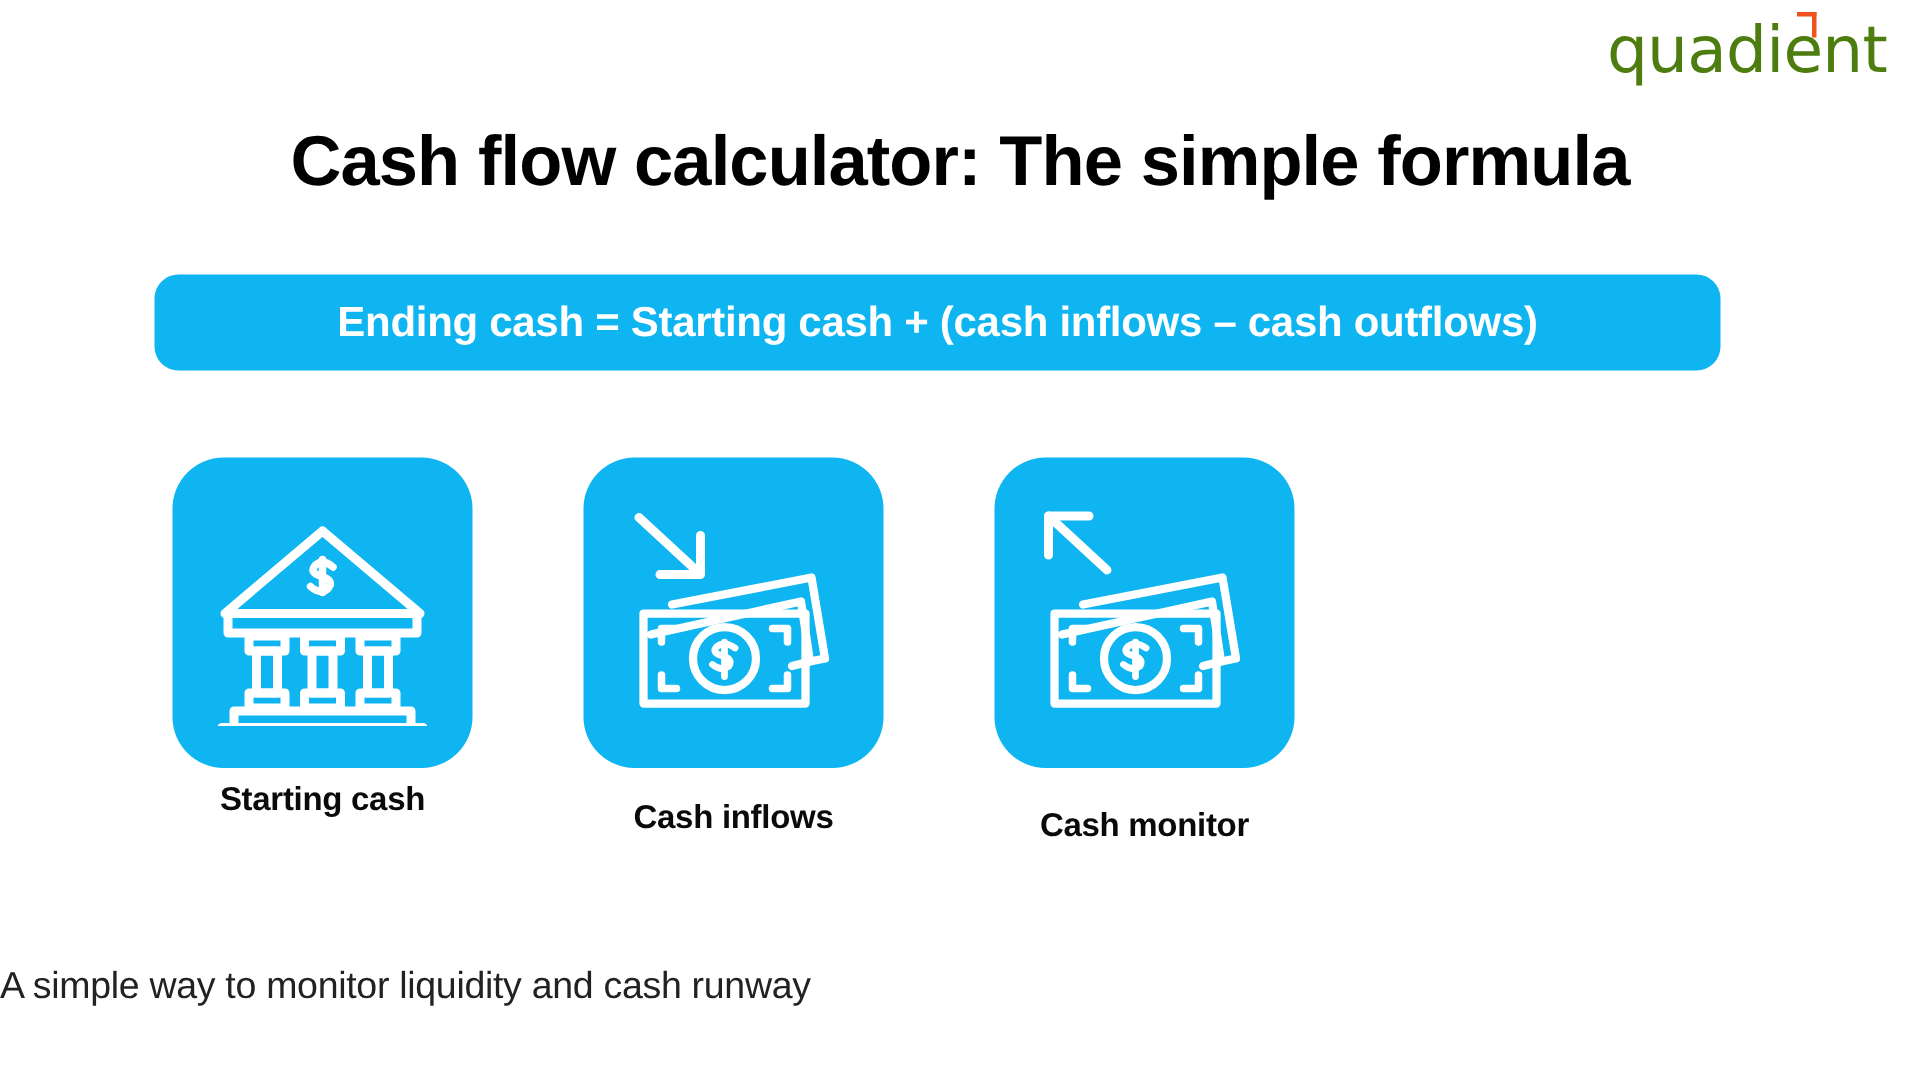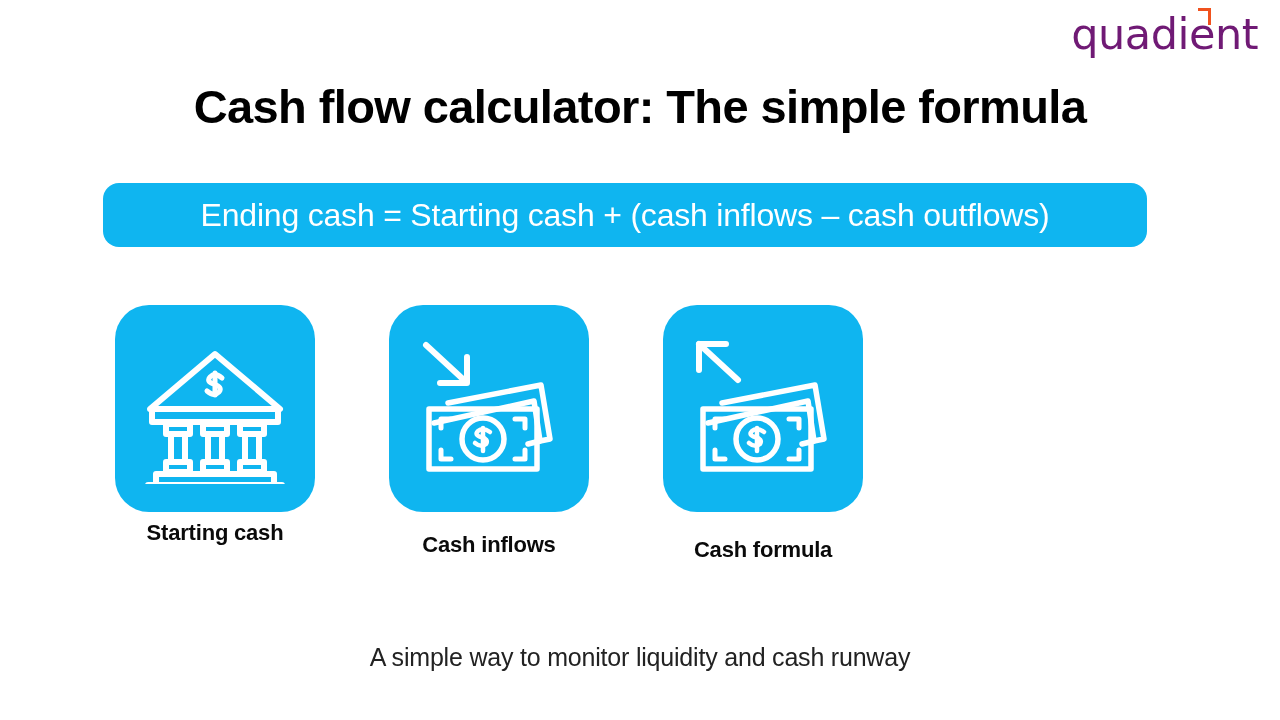--- a/index.html
+++ b/index.html
@@ -18,21 +18,21 @@
     top:10px; right:22px;
     display:flex;
     align-items:flex-end;
     height:46px;
   }
   .logo-word {
     font-family:"DejaVu Sans", sans-serif;
     font-size:43px;
     font-weight:400;
     letter-spacing:-0.5px;
-    color:#701a75;
+    color:#4d7c0f;
     line-height:1;
     position:relative;
   }
   .logo-mark {
     position:absolute;
     top:-2px;
     right:47px;
     width:13px;
     height:17px;
     border-top:3.5px solid #F0521E;
@@ -61,22 +61,22 @@
     width:1044px;
     height:64px;
     background:#0FB5F0;
     border-radius:16px;
     display:flex;
     align-items:center;
     justify-content:center;
   }
   .banner-text {
     color:#ffffff;
-    font-size:32px;
-    font-weight:normal;
+    font-size:28px;
+    font-weight:bold;
     letter-spacing:-0.2px;
     white-space:nowrap;
   }
 
   
   .cards {
     position:absolute;
     top:305px;
     left:0;
     width:1280px;
@@ -112,21 +112,21 @@
   .card-2 { left:663px; }
   .card-2 .card-label { margin-top:25px; }
   .card-3 { left:937px; }
   .card-3 .card-label { margin-top:14px; }
 
   
   .caption {
     position:absolute;
     top:643px;
     left:0; right:0;
-    text-align:center;
+    text-align:left;
     font-size:25px;
     font-weight:300;
     color:#222222;
     letter-spacing:-0.2px;
   }
 </style>
 </head>
 <body>
 
 <div class="logo">
@@ -218,19 +218,19 @@
         <circle cx="74" cy="110" r="21"></circle>
         <path d="M74 99 v23" stroke-width="4.5"></path>
         <path d="M81 103 q-7-5-12-1 q-4 4 3 6 q8 2 5 7 q-5 4 -11 -1" stroke-width="4.5"></path>
 
         <path d="M32 99 v-9 h10" stroke-width="5"></path>
         <path d="M116 99 v-9 h-10" stroke-width="5"></path>
         <path d="M32 121 v9 h10" stroke-width="5"></path>
         <path d="M116 121 v9 h-10" stroke-width="5"></path>
       </svg>
     </div>
-    <div class="card-label">Cash formula</div>
+    <div class="card-label">Cash monitor</div>
   </div>
 
 
 </div>
 
 <div class="caption">A simple way to monitor liquidity and cash runway</div>
 
 </body></html>

